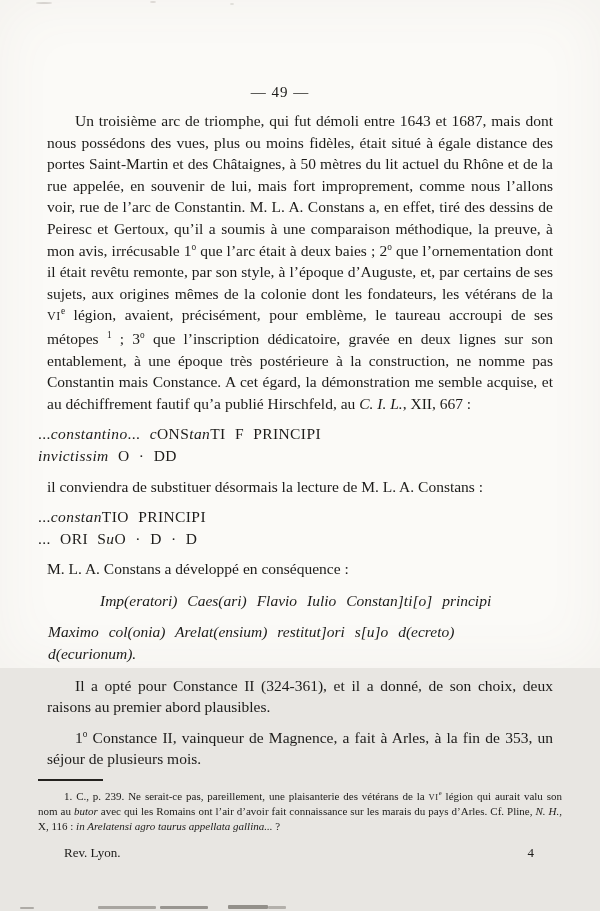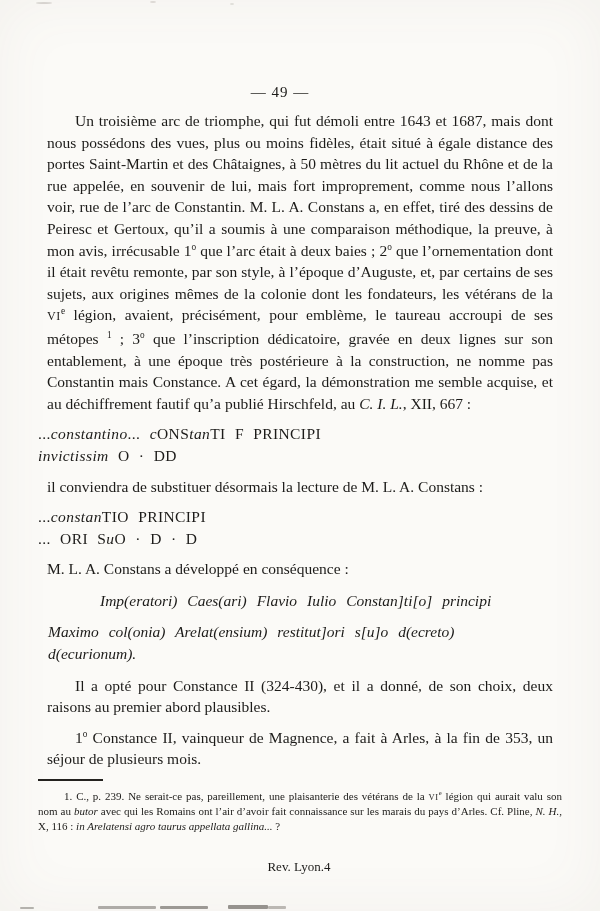--- a/index.html
+++ b/index.html
@@ -4,21 +4,21 @@
 <style>
   html,body{margin:0;padding:0;}
   body{
     width:600px;height:911px;
     background:#e8e6e2;
     font-family:"Liberation Serif","DejaVu Serif",serif;
     overflow:hidden;
   }
   .scan{
     position:relative;
-    width:600px;height:911px;
+    width:600px;height:668px;
     background:var(--paper,#fbfaf7);
     color:var(--ink,#1c1b19);
     box-shadow:inset 0 0 60px rgba(120,110,90,0.06);
   }
   .sheet{
     position:absolute;
     left:38px;top:84px;width:524px;
   }
   .header-num{
     text-align:center;
@@ -64,22 +64,22 @@
   }
   .footnote{
     margin:0;
     font-size:11px;
     line-height:14.4px;
     text-align:justify;
     text-indent:26px;
   }
   .footer-row{
     display:flex;
-    justify-content:center;
-    margin-top:26px;
+    justify-content:space-between;
+    margin-top:12px;
     font-size:13px;
   }
   .footer-row .left{margin-left:26px;}
   .footer-row .right{margin-right:28px;}
   
   .artifact{position:absolute;background:#7d7a74;border-radius:1px;}
   .a1{left:20px;top:907px;width:14px;height:2px;opacity:.55;}
   .a2{left:98px;top:906px;width:58px;height:3px;opacity:.6;}
   .a3{left:160px;top:906px;width:48px;height:3px;opacity:.75;}
   .a4{left:228px;top:905px;width:40px;height:4px;opacity:.8;}
@@ -105,21 +105,21 @@
     <p class="para"><span>il conviendra de substituer désormais la lecture de M. L. A. Constans :</span></p>
 
     <div class="insc"><span>...</span><span class="it">constan</span><span>TIO PRINCIPI</span></div>
     <div class="insc"><span>... ORI S</span><span class="it">u</span><span>O · D · D</span></div>
 
     <p class="para"><span>M. L. A. Constans a développé en conséquence :</span></p>
 
     <div class="restit first"><span class="it">Imp(eratori) Caes(ari) Flavio Iulio Constan]ti[o] principi</span></div>
     <div class="restit"><span class="it">Maximo col(onia) Arelat(ensium) restitut]ori s[u]o d(ecreto) d(ecurionum).</span></div>
 
-    <p class="para indent"><span>Il a opté pour Constance II (324-430), et il a donné, de son choix, deux raisons au premier abord plausibles.</span></p>
+    <p class="para indent"><span>Il a opté pour Constance II (324-361), et il a donné, de son choix, deux raisons au premier abord plausibles.</span></p>
     <p class="para indent"><span>1</span><sup>o</sup><span> Constance II, vainqueur de Magnence, a fait à Arles, à la fin de 353, un séjour de plusieurs mois.</span></p>
 
     <hr class="fn-rule">
 
     <p class="footnote"><span>1. C., p. 239. Ne serait-ce pas, pareillement, une plaisanterie des vétérans de la </span><span class="sc">VI</span><sup>e</sup><span> légion qui aurait valu son nom au </span><span class="it">butor</span><span> avec qui les Romains ont l’air d’avoir fait connaissance sur les marais du pays d’Arles. Cf. Pline, </span><span class="it">N. H.</span><span>, X, 116 : </span><span class="it">in Arelatensi agro taurus appellata gallina...</span><span> ?</span></p>
 
     <div class="footer-row">
       <span class="left">Rev. Lyon.</span>
       <span class="right">4</span>
     </div>

